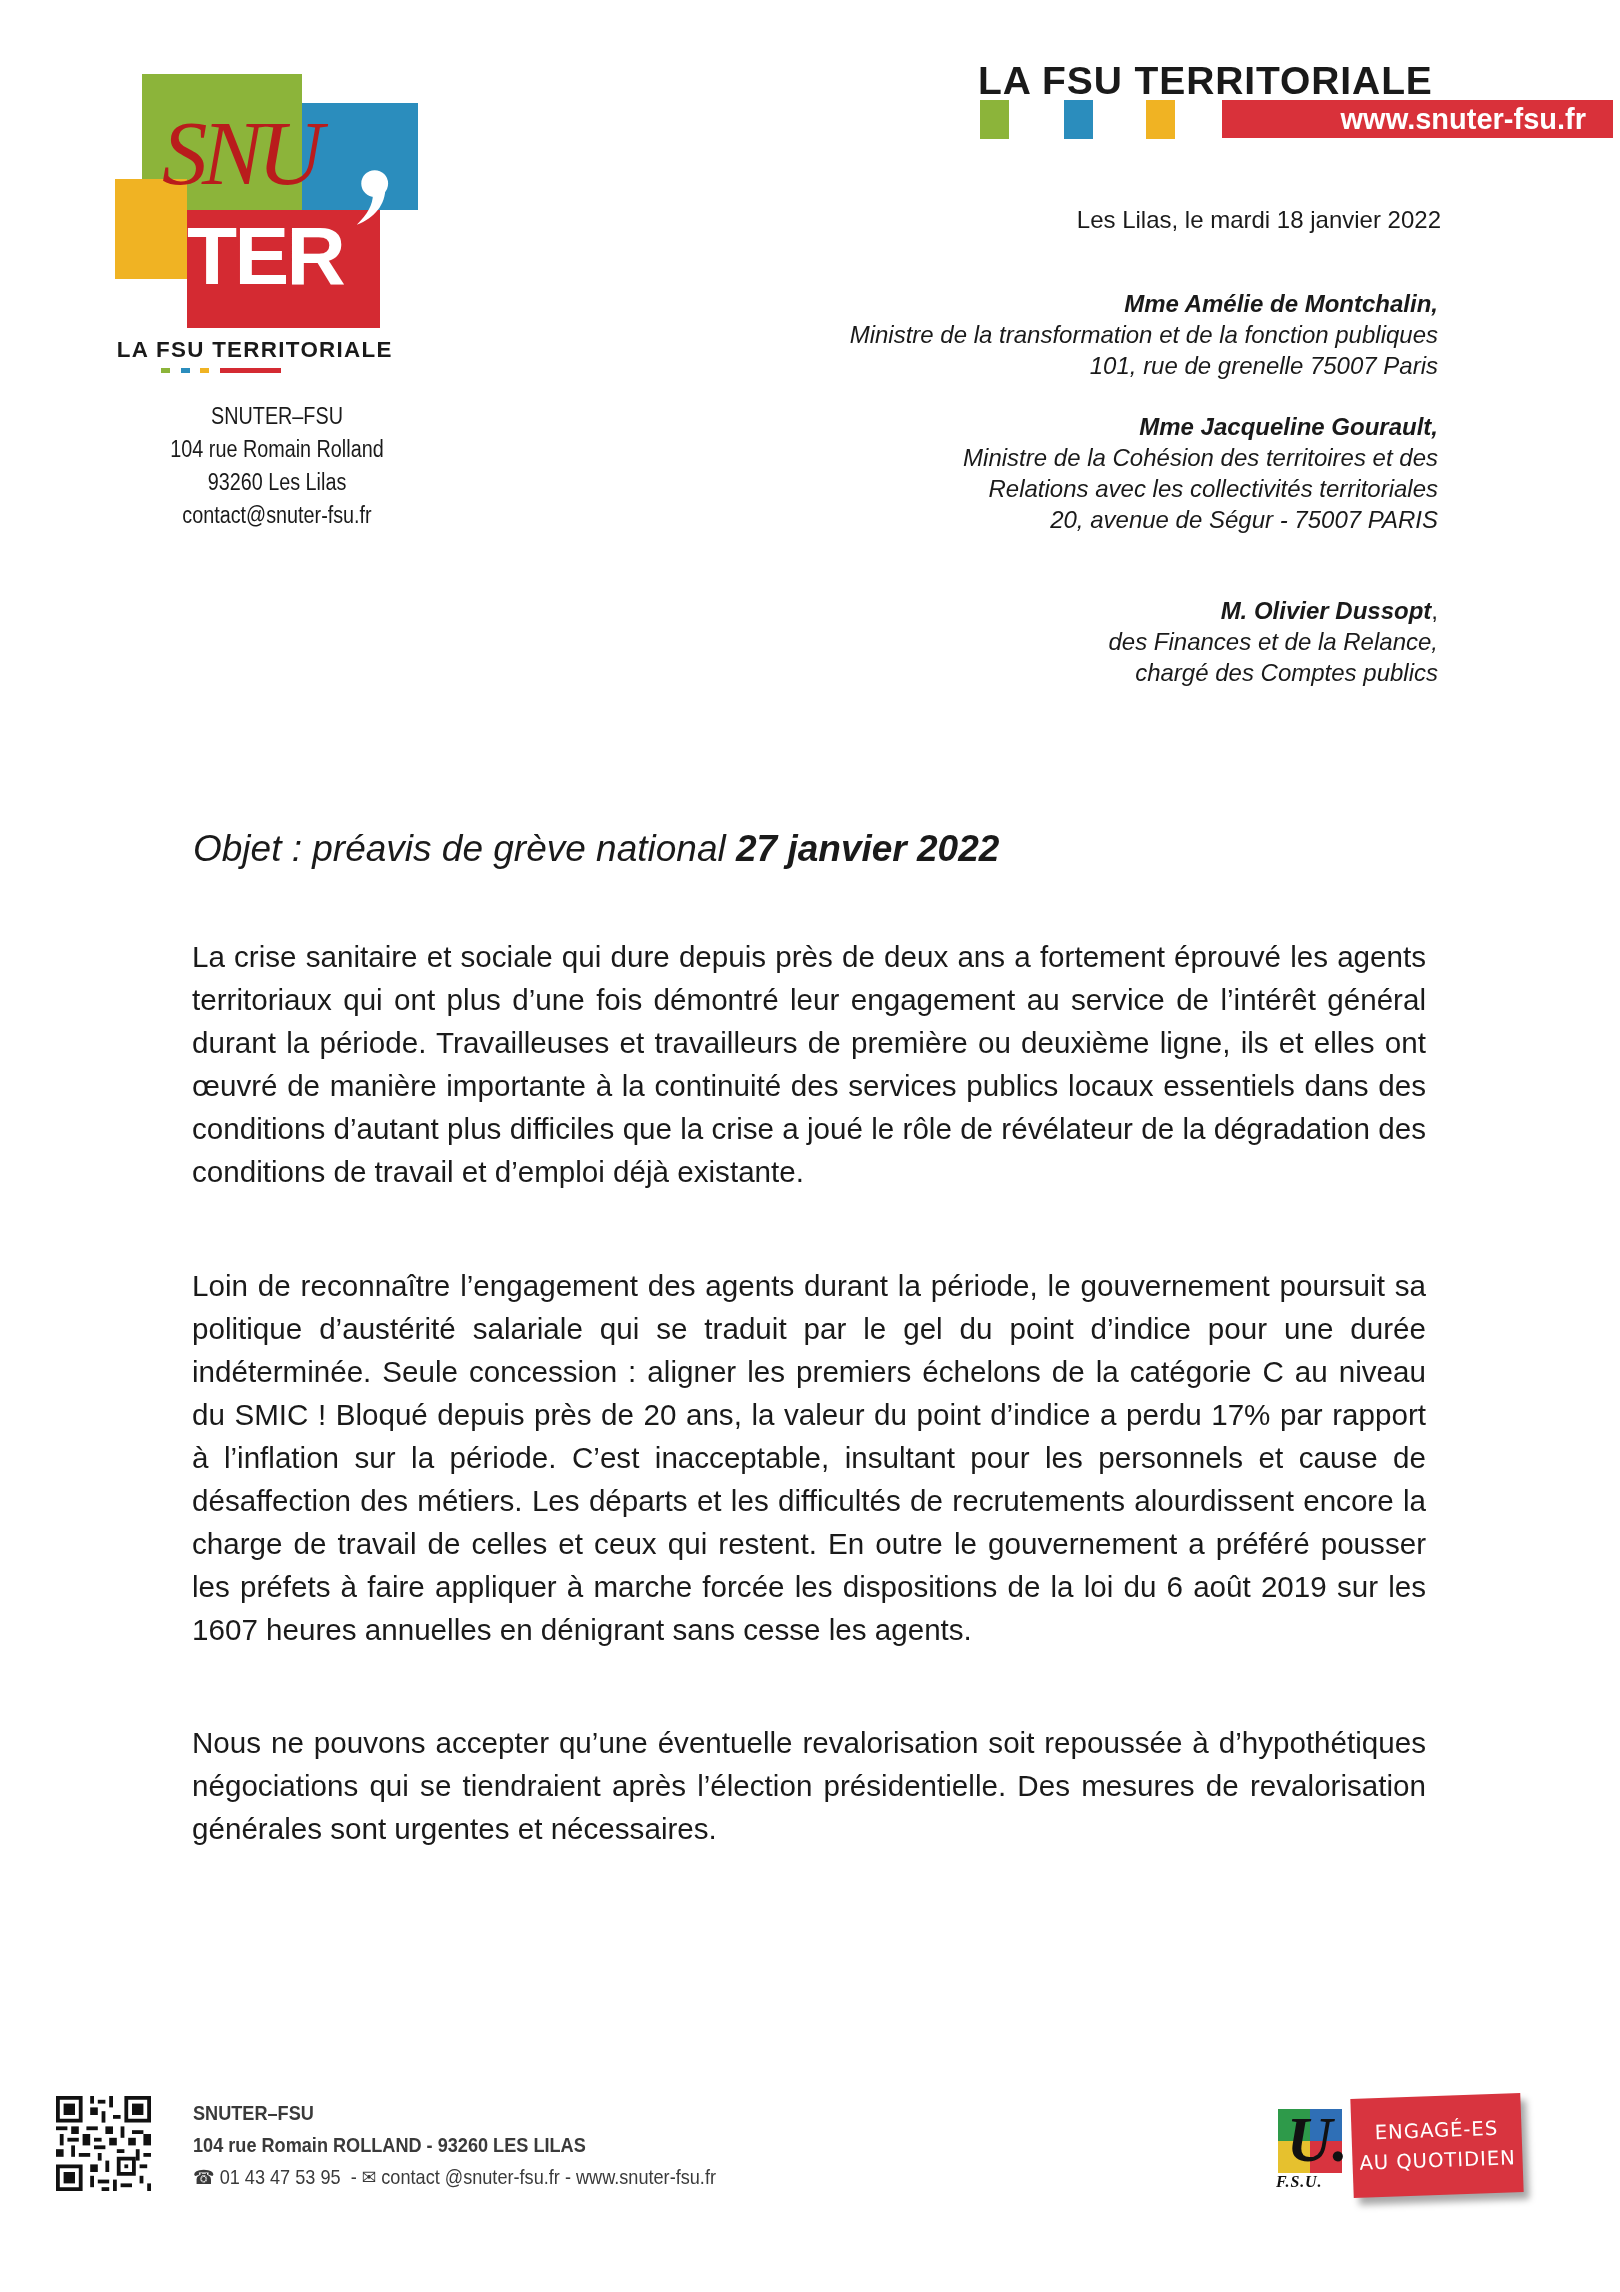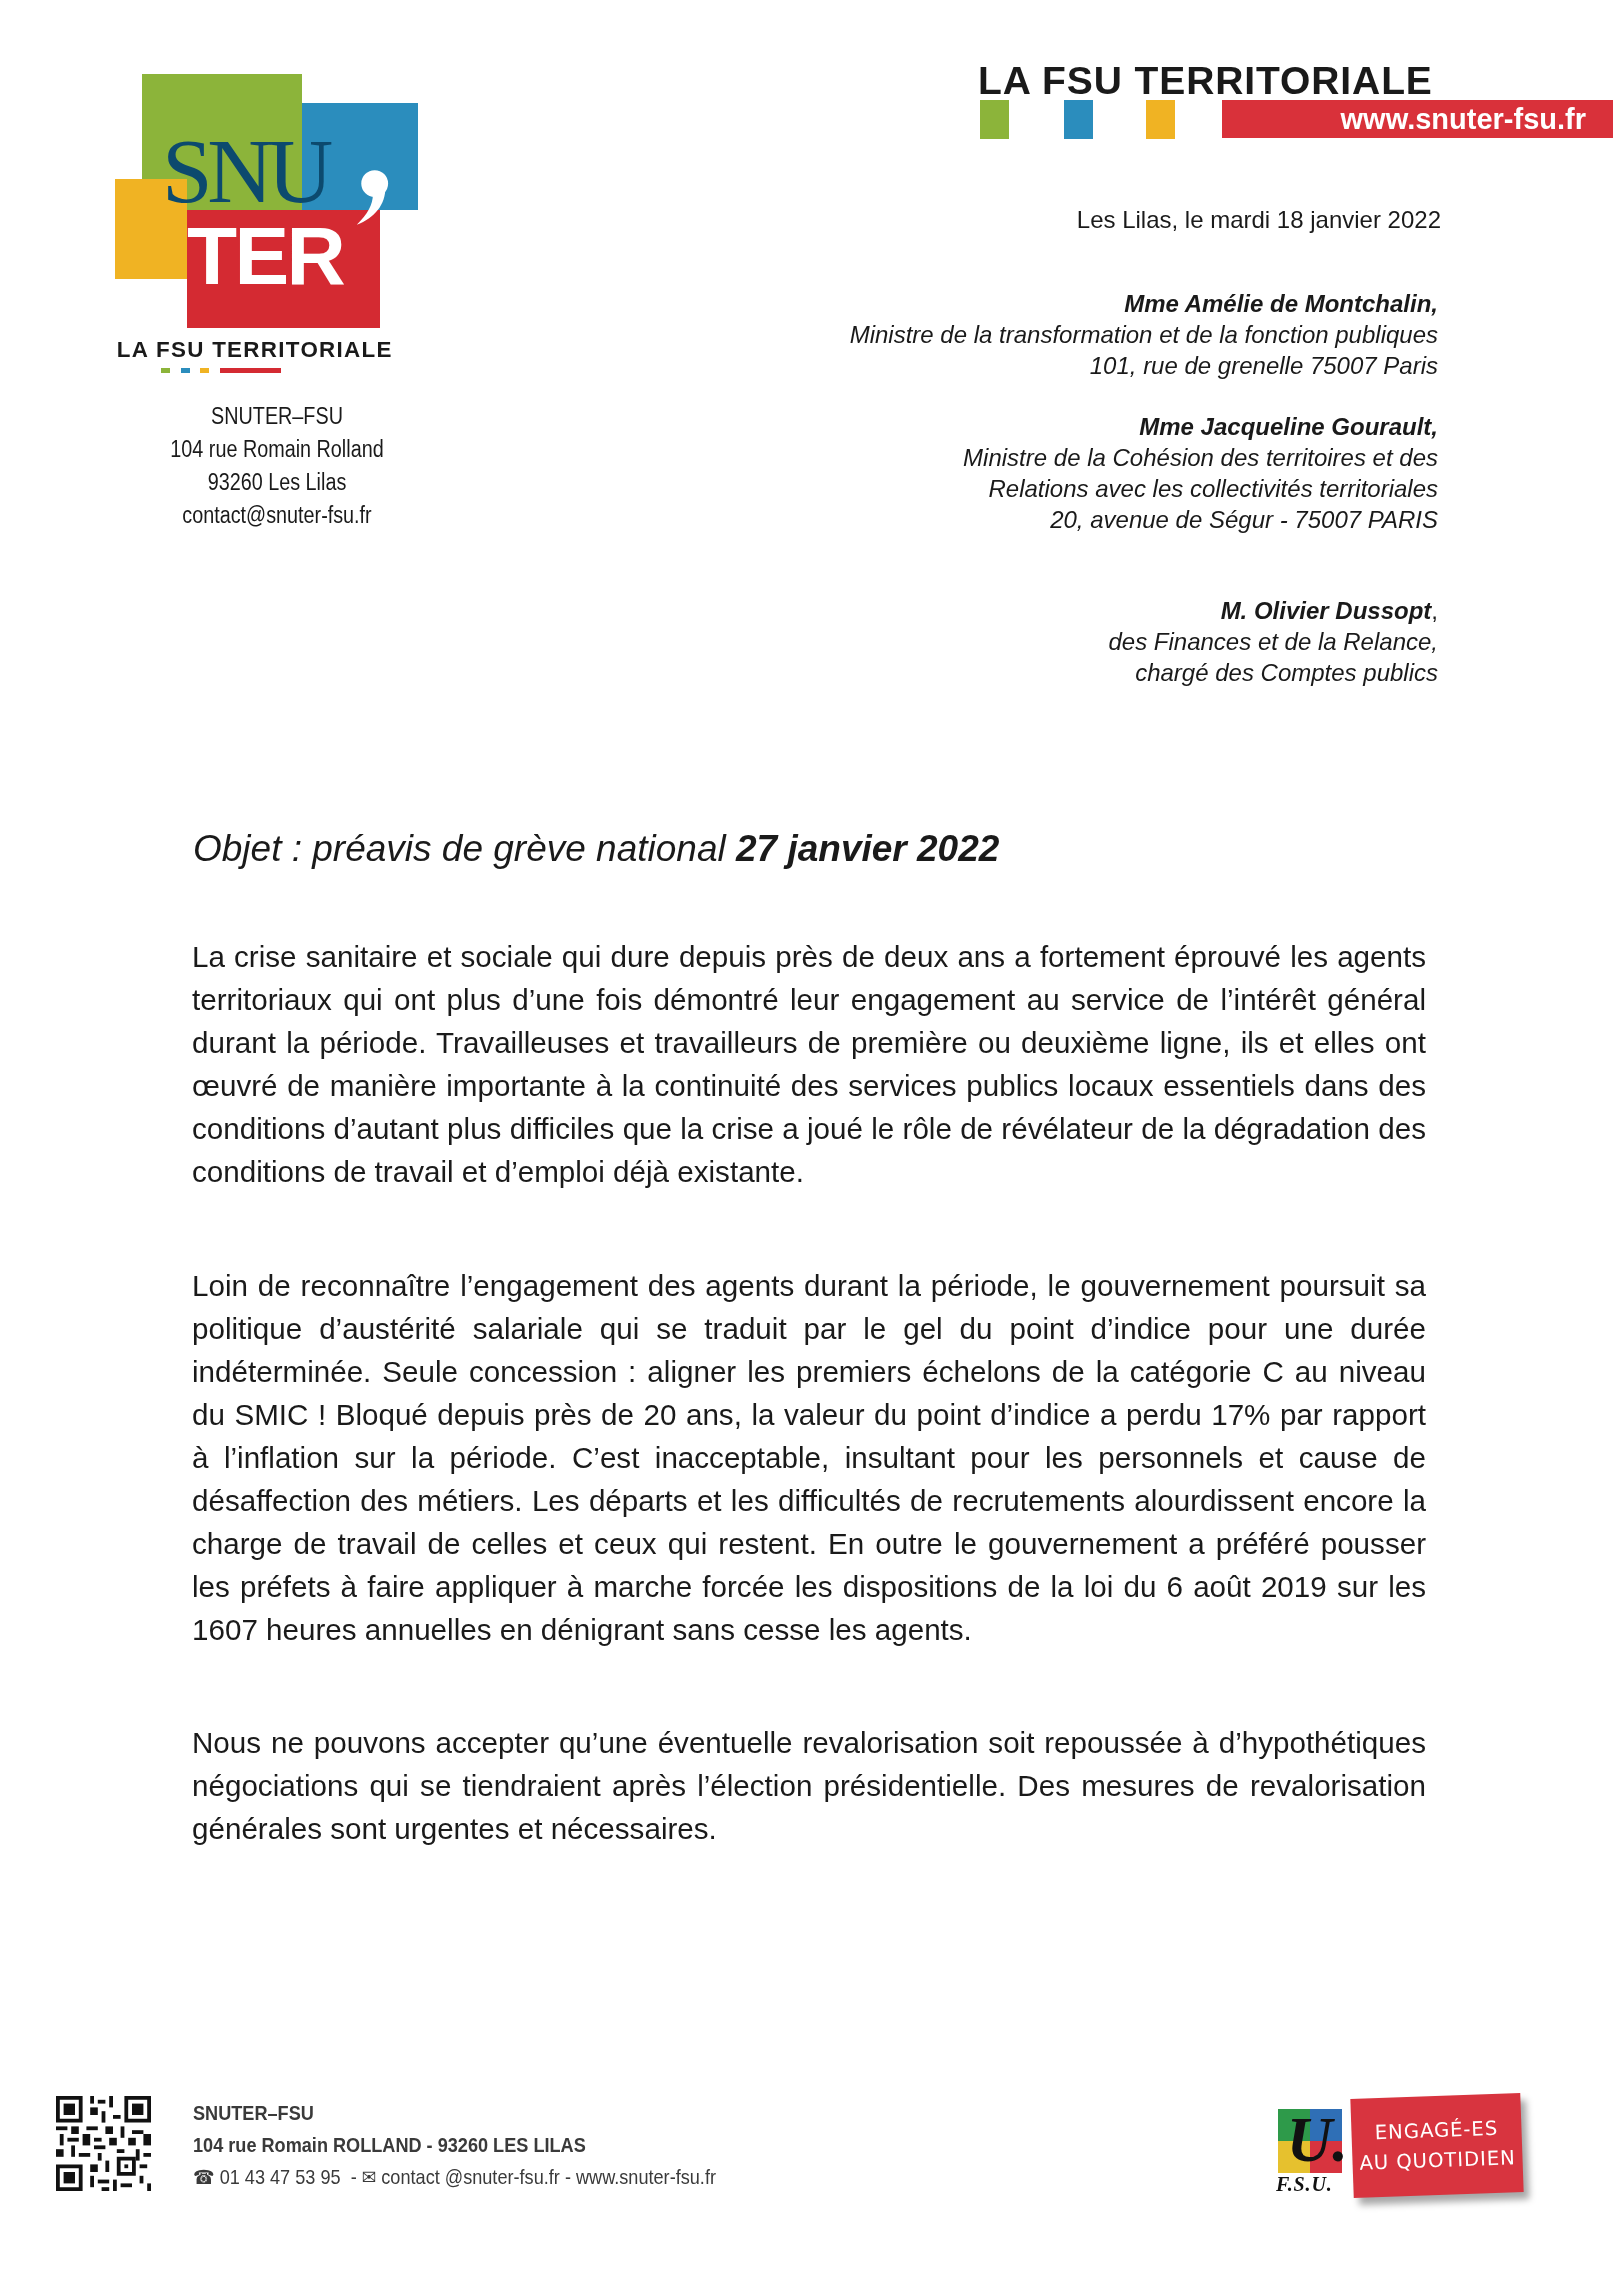--- a/index.html
+++ b/index.html
@@ -7,22 +7,22 @@
            font-family: "Liberation Sans", sans-serif; color: #1a1a1a; }
     .abs { position: absolute; }
 
     
     #logo-main { left: 115px; top: 72px; width: 313px; height: 296px; }
     .sq { position: absolute; }
     .sq.green  { left: 27px;  top: 1.8px;   width: 160px; height: 138px; background: #8cb43a; }
     .sq.blue   { left: 187px; top: 31px;  width: 116px; height: 107px; background: #2b8dbd; }
     .sq.yellow { left: 0px;   top: 107px; width: 72px;  height: 100px; background: #f0b323; }
     .sq.red    { left: 72px;  top: 138px; width: 193px; height: 118px; background: #d42a32; }
-    .snu-text { position: absolute; left: 47px; top: 54px; font-family: "Liberation Serif", serif;
-                font-size: 91px; color: #0c4a6e; letter-spacing: -5.4px; line-height: 1; }
+    .snu-text { position: absolute; left: 47px; top: 36px; font-family: "Liberation Serif", serif;
+                font-style: italic; font-size: 91px; color: #b91c1c; letter-spacing: -5.4px; line-height: 1; }
     .ter-text { position: absolute; left: 72px; top: 143px; font-family: "Liberation Sans", sans-serif;
                 font-weight: bold; font-size: 82px; color: #fff; letter-spacing: -2.7px; line-height: 1; }
     .comma-mark { position: absolute; left: 240px; top: 97px; width: 34px; height: 56px; }
     .logo-caption { position: absolute; left: 1.8px; top: 265px; font-weight: bold; font-size: 22.4px;
                     letter-spacing: 1.3px; color: #1a1a1a; white-space: nowrap; }
     .caption-bars { position: absolute; left: 46px; top: 296px; height: 7.2px; }
     .caption-bars span { position: absolute; top: 0; height: 5.4px; }
 
     
     #sender { left: 107px; top: 400px; width: 340px; text-align: center; font-size: 23px; line-height: 33px; color: #1a1a1a; }
@@ -60,21 +60,21 @@
     #footer-info div { transform: scaleX(0.88); transform-origin: left; white-space: nowrap; }
     #footer-info .f-name { font-weight: bold; }
     #footer-info .f-addr { font-weight: bold; }
     .f-icon { font-size: 19.7px; }
 
     #fsu-logo { left: 1276px; top: 2109px; width: 72px; height: 85px; }
     .fsu-q { position: absolute; width: 32px; height: 32px; }
     .fsu-u { position: absolute; left: 10.7px; top: 0px; font-family: "Liberation Serif", serif; font-style: italic;
              font-weight: bold; font-size: 63px; color: #111; line-height: 1; }
     .fsu-label { position: absolute; left: 0; top: 64px; font-family: "Liberation Serif", serif; font-style: italic;
-                 font-weight: bold; font-size: 20px; color: #111; letter-spacing: 0.9px; }
+                 font-weight: bold; font-size: 16px; color: #111; letter-spacing: 0.9px; }
     #engage-badge { left: 1352px; top: 2096px; width: 170px; height: 99px; background: #d8343f;
                     transform: rotate(-2deg); box-shadow: 5.4px 7.2px 7.2px rgba(0,0,0,0.35);
                     display: flex; flex-direction: column; justify-content: center; align-items: center; }
     .engage-line { color: #fff; font-family: "DejaVu Sans", sans-serif; font-size: 19.7px; line-height: 30px; letter-spacing: 0.9px; }
   </style>
 </head>
 <body>
 
 <div id="logo-main" class="abs">
   <div class="sq green"></div>

